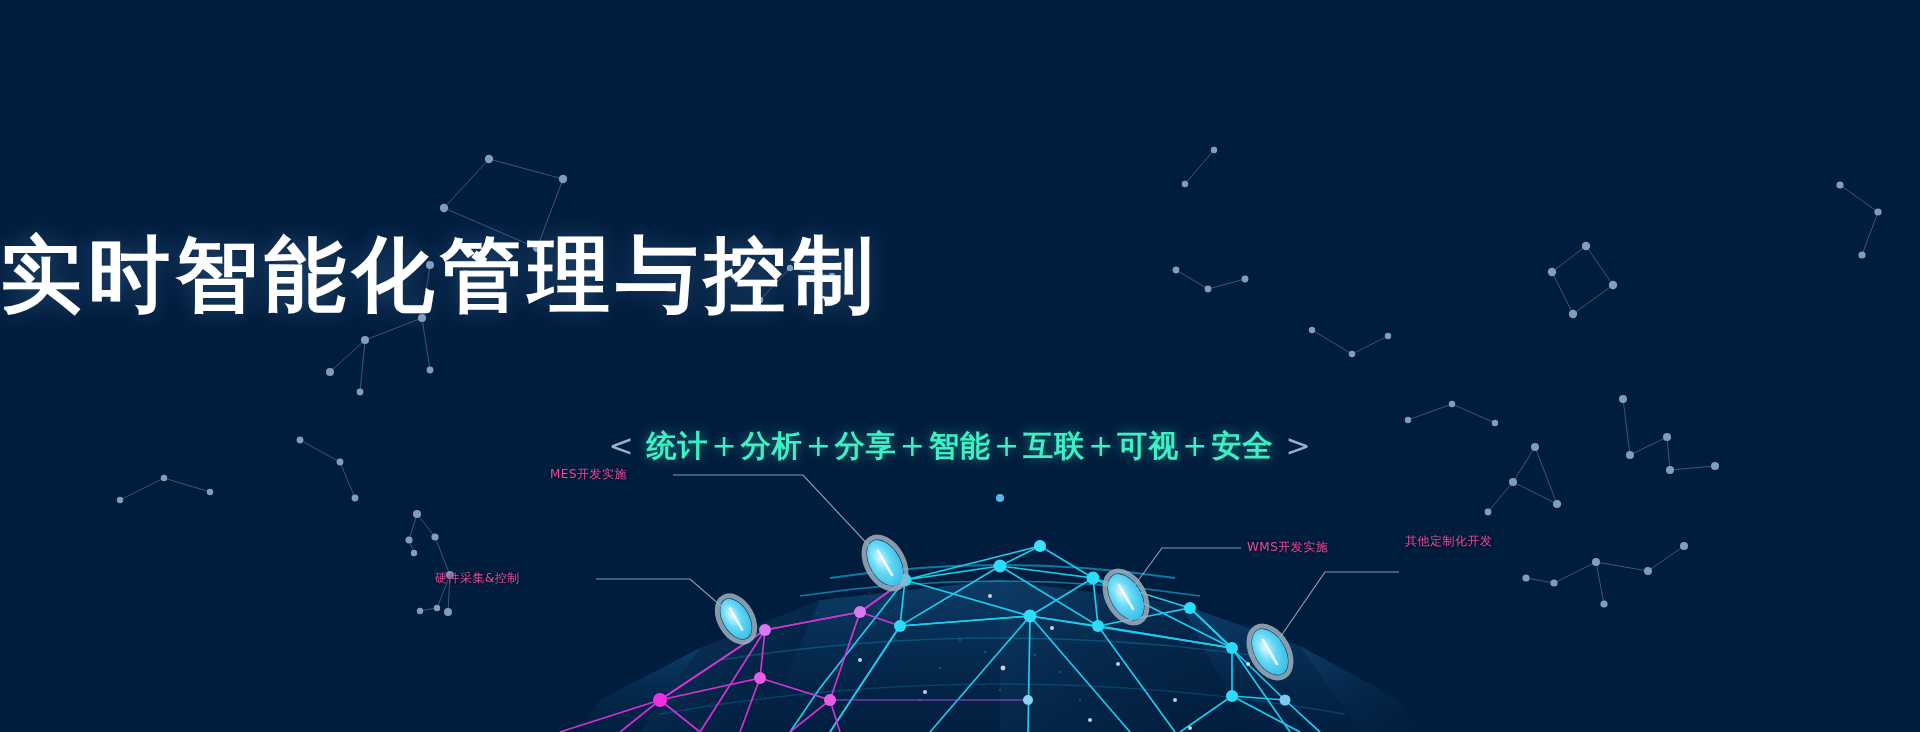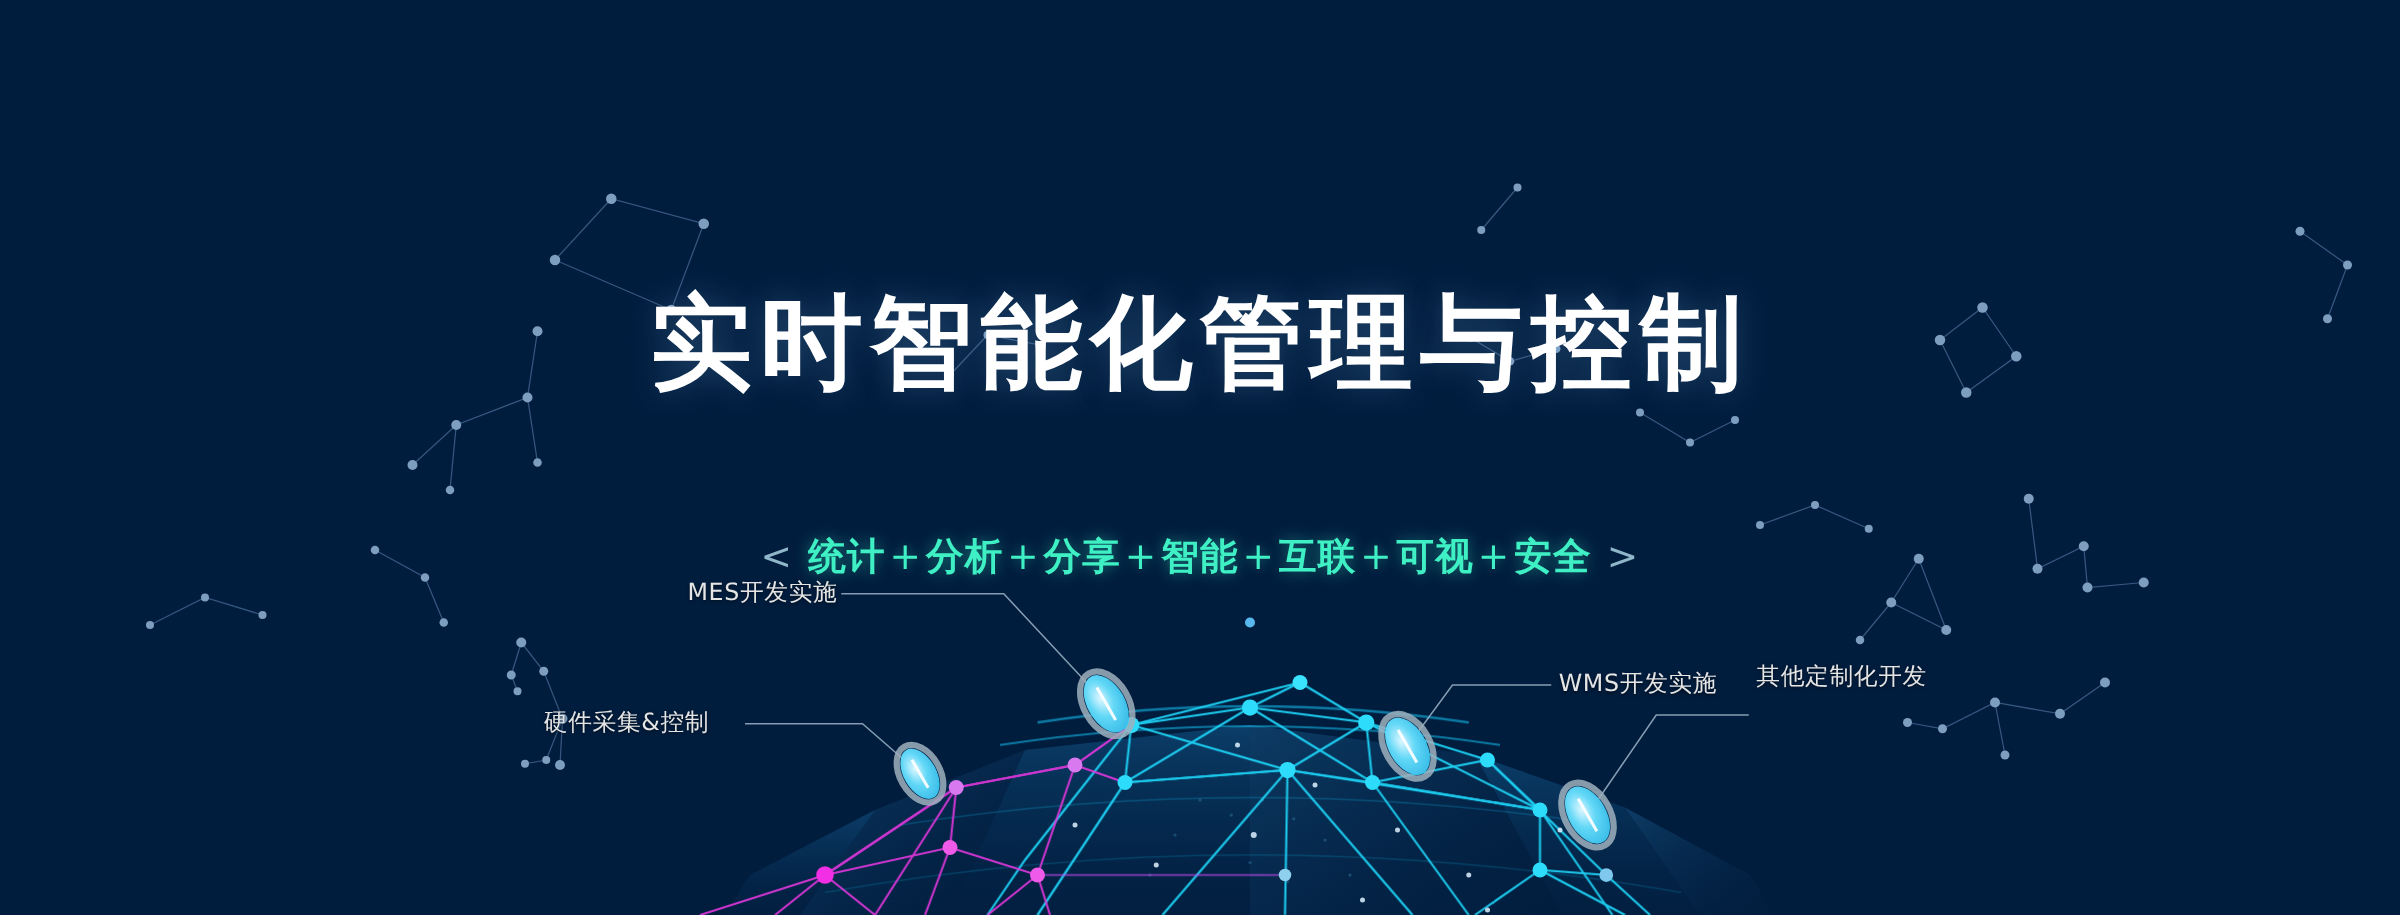--- a/index.html
+++ b/index.html
@@ -31,21 +31,21 @@
     left: 0;
     top: 0;
     width: 1920px;
     text-align: center;
   }
   #title {
     position: absolute;
     left: 0;
     top: 228px;
     width: 1920px;
-    text-align: center;
+    text-align: left;
     color: #ffffff;
     font-family: "DejaVu Serif", "Liberation Serif", serif;
     font-weight: 700;
     font-size: 82px;
     line-height: 92px;
     letter-spacing: 6px;
     white-space: nowrap;
     text-shadow: 0 0 24px rgba(140,200,255,0.25);
   }
   #subtitle {
@@ -72,22 +72,22 @@
     text-shadow: 0 0 10px rgba(62,240,196,0.4);
   }
   #subtitle .brk {
     color: #8fb6c9;
     font-weight: 400;
     padding: 0 12px;
   }
   
   .callout {
     position: absolute;
-    color: #e5e5e5;
-    font-size: 19px;
+    color: #ec4899;
+    font-size: 12px;
     line-height: 18px;
     letter-spacing: .5px;
     white-space: nowrap;
     font-family: "DejaVu Sans", "Liberation Sans", sans-serif;
     text-shadow: 0 1px 3px rgba(0,0,0,.6);
   }
   #lbl-mes   { left: 550px;  top: 465px; }
   #lbl-hw    { left: 435px;  top: 569px; }
   #lbl-wms   { left: 1247px; top: 538px; text-align: right; }
   #lbl-other { left: 1405px; top: 532px; }

